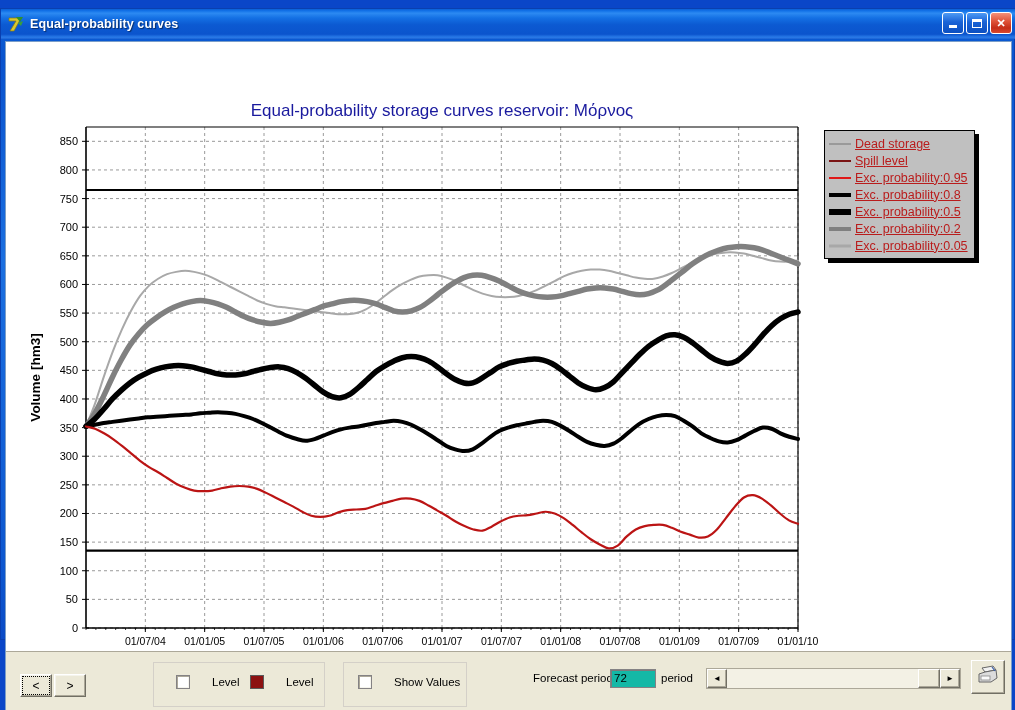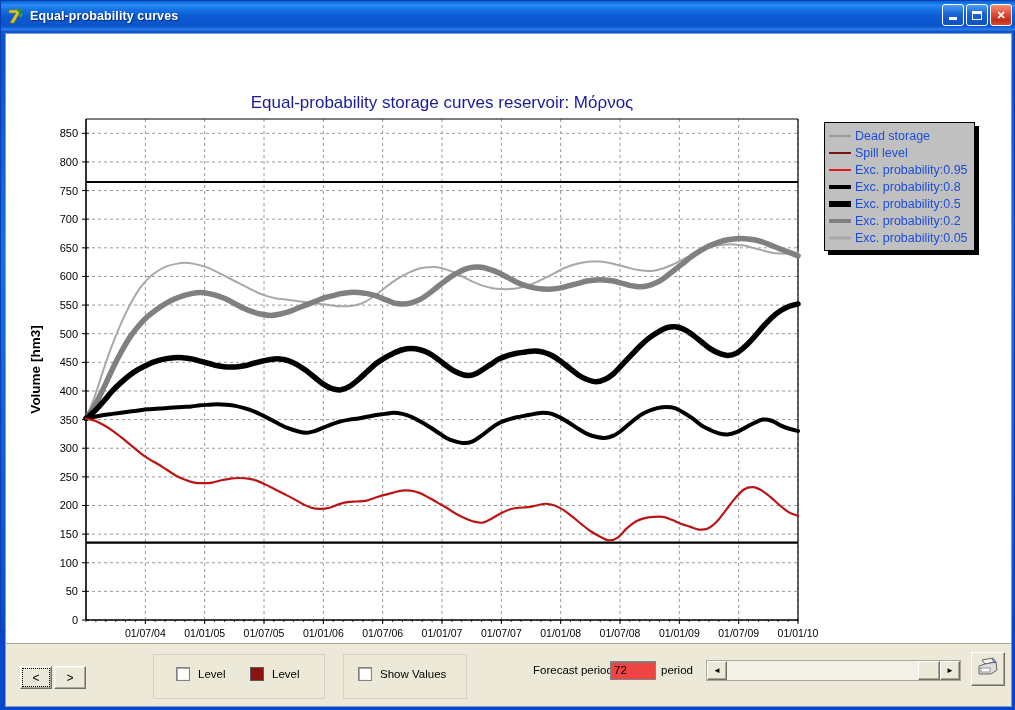--- a/index.html
+++ b/index.html
@@ -6,21 +6,21 @@
   html, body {
     margin: 0; padding: 0;
     width: 1015px; height: 710px;
     overflow: hidden;
     font-family: "Liberation Sans", sans-serif;
   }
   body { background: #0A46C8; }
 
   
   #window {
-    position: absolute; left: 0; top: 0;
+    position: absolute; left: 0; top: 8px;
     width: 1015px; height: 632px;
     background: linear-gradient(to bottom, #0A63D8 0%, #0A53CE 8%, #1B6FE0 40%, #0D56CF 90%, #0B4BC6 100%);
     border: 1px solid #0A3FAF;
   }
   #titlebar {
     position: absolute; left: 0; top: 0;
     width: 1015px; height: 30px;
     background: linear-gradient(to bottom,
         #0B5FD6 0%, #1272E8 6%, #2C8AF2 14%, #1470E4 30%,
         #0C5AD2 52%, #0B54CD 84%, #2A7BE8 94%, #1C63D4 100%);
@@ -90,37 +90,37 @@
   #btn-next { left: 48px; }
 
   .groupbox {
     position: absolute; top: 10px;
     border: 1px solid #D4D0C8;
     background: transparent;
   }
   #grp-units { left: 147px; width: 172px; height: 45px; }
   #grp-show  { left: 337px; width: 124px; height: 45px; }
 
-  .chk-row { position: absolute; display: flex; align-items: center; gap: 8px; }
+  .chk-row { position: absolute; display: flex; align-items: center; gap: 22px; }
   .chkbox {
     width: 14px; height: 14px; background: #fff;
     border: 1px solid #848284;
     box-shadow: inset 1px 1px 0 #ACA899, inset -1px -1px 0 #F5F4EC;
   }
   .chkbox.filled { background: #8C1111; border: 1px solid #5a5a5a; box-shadow: none; }
   .chk-label { font-size: 11.5px; color: #000; white-space: nowrap; }
 
   #lbl-forecast {
     position: absolute; left: 527px; top: 671px;
     font-size: 11.5px; color: #000;
   }
   #input-forecast {
     position: absolute; left: 604px; top: 668px;
     width: 46px; height: 19px;
-    background: #ef4444;
+    background: #14b8a6;
     border: 1px solid #848284;
     box-shadow: inset 1px 1px 0 #7b7b7b;
     font-size: 11.5px; color: #000;
     padding-left: 3px; line-height: 17px;
   }
   #lbl-months {
     position: absolute; left: 655px; top: 671px;
     font-size: 11.5px; color: #000;
   }
   #scrollbar {
@@ -165,21 +165,21 @@
     border: 1px solid #000;
     box-shadow: 4px 4px 0 #000;
     padding: 4px 6px 4px 4px;
   }
   .legend-row { display: flex; align-items: center; height: 17px; }
   .legend-swatch { width: 22px; height: 14px; margin-right: 4px; position: relative; flex: 0 0 auto; }
   .legend-swatch i {
     position: absolute; left: 0; right: 0; top: 50%;
     transform: translateY(-50%); display: block;
   }
-  .legend-label { font-size: 12.5px; color: #1d4ed8; white-space: nowrap; }
+  .legend-label { font-size: 12.5px; color: #b91c1c; white-space: nowrap; text-decoration: underline; }
 
   text { font-family: "Liberation Sans", sans-serif; }
 </style>
 </head>
 <body>
 
 <div id="window">
 
   <div id="titlebar">
     <div id="app-icon">

